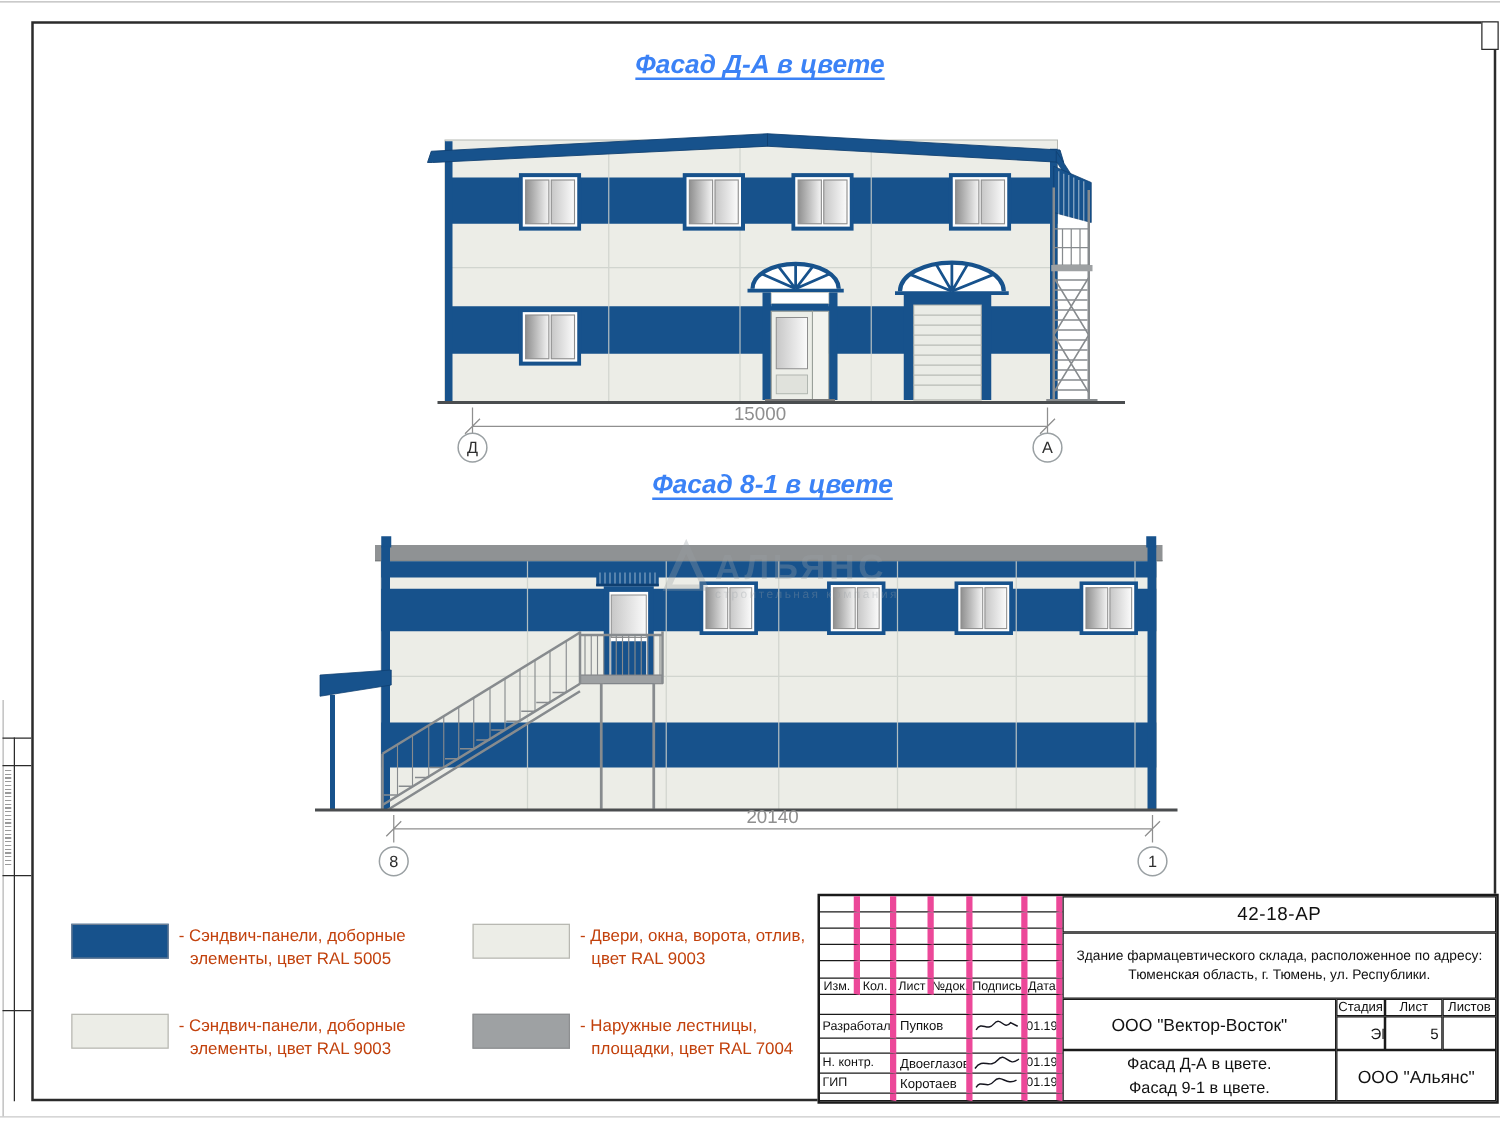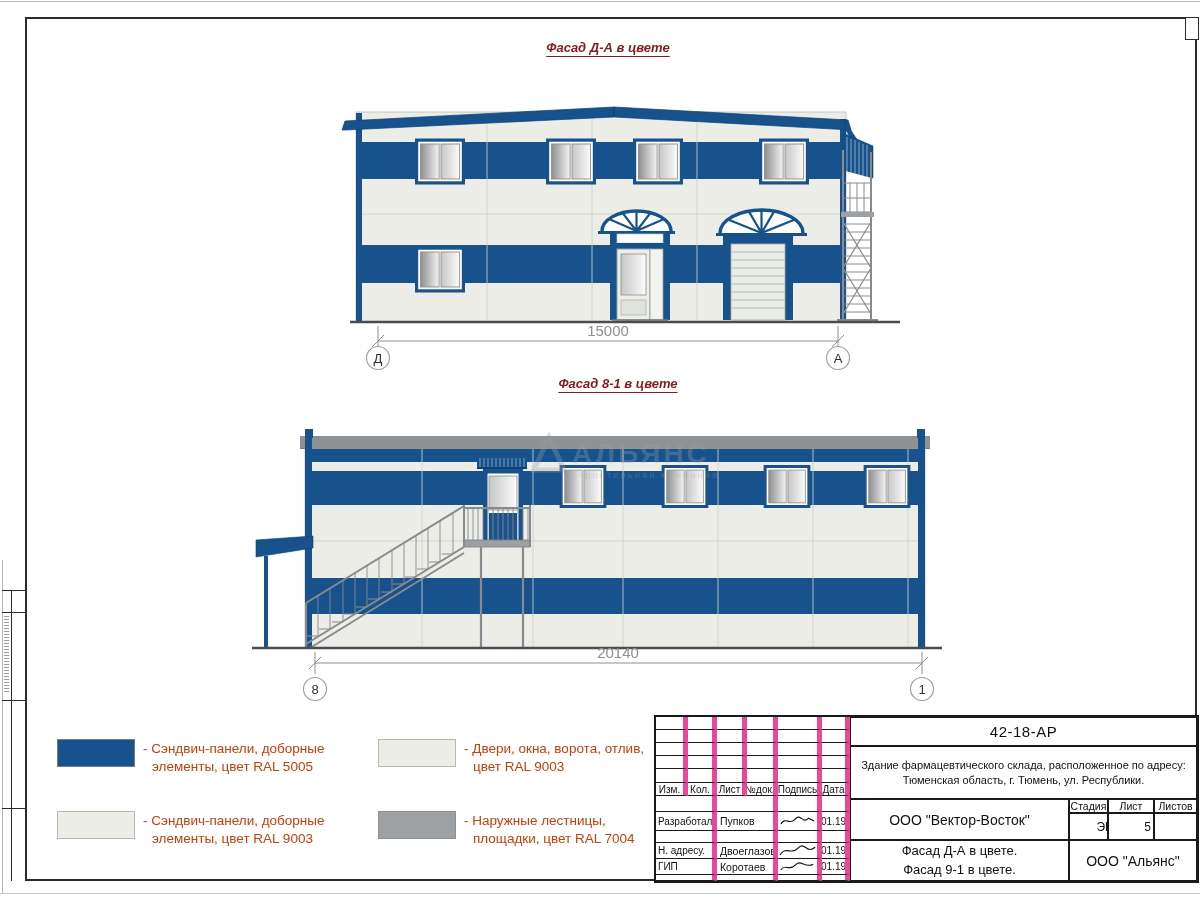--- a/index.html
+++ b/index.html
@@ -10,21 +10,21 @@
   .frame{position:absolute;left:25px;top:17px;width:1172px;height:864px;border:2px solid #2b2b2b;box-sizing:border-box;}
   .notch{position:absolute;left:1185px;top:17px;width:14px;height:23px;border:1.5px solid #2b2b2b;box-sizing:border-box;background:#fff;}
   .edge-top{position:absolute;left:0;top:1px;width:1200px;border-top:1px solid #b9b9b9;}
   .edge-bottom{position:absolute;left:0;top:893px;width:1200px;border-top:1px solid #c9c9c9;}
   .edge-left{position:absolute;left:2px;top:560px;height:333px;border-left:1px solid #b5b5b5;}
   .mline{position:absolute;left:2px;width:23px;border-top:1px solid #2b2b2b;}
   .mvert{position:absolute;left:11px;top:590px;height:291px;border-left:1px solid #2b2b2b;}
   .stamp-strip{position:absolute;left:4px;top:616px;width:5px;height:76px;
     background:repeating-linear-gradient(180deg,#9a9a9a 0 1px,transparent 1px 3px);}
   
-  .ftitle{position:absolute;text-align:center;font-style:italic;font-weight:700;font-size:13px;color:#7f1d1d;
+  .ftitle{position:absolute;text-align:center;font-style:italic;font-weight:700;font-size:21px;color:#3b82f6;
     text-decoration:underline;text-underline-offset:4px;}
   
   .f-blue{fill:var(--c-blue);}
   .f-blue-dark{fill:var(--c-blue-dark);}
   .f-panel{fill:var(--c-panel);}
   .f-parapet{fill:var(--c-parapet);}
   .seam{stroke:var(--c-seam);stroke-width:1;fill:none;opacity:.85;}
   .arcb{stroke:var(--c-blue);fill:#ffffff;stroke-width:3.4;}
   .spoke{stroke:var(--c-blue);stroke-width:2.2;fill:none;}
   .chord{stroke:var(--c-blue);stroke-width:3;fill:none;}
@@ -323,21 +323,21 @@
             <path class="sigpath" d="M2,10 C7,2 11,12 17,5 S25,11 31,4 L37,7"></path>
           </svg>
       </div>
       <div class="c datec">01.19</div>
 
       <i class="c sp2"></i>
         <i class="c sp2"></i>
         <i class="c"></i>
         <i class="c"></i>
 
-      <div class="c sp2 role">Н. адресу.</div>
+      <div class="c sp2 role">Н. контр.</div>
       <div class="c sp2 name">Двоеглазов</div>
       <div class="c sigc">
         <svg width="38" height="14" viewBox="0 0 40 14">
             <path class="sigpath" d="M1,11 C8,1 13,12 20,4 S29,11 38,3"></path>
           </svg>
       </div>
       <div class="c datec">01.19</div>
 
       <div class="c sp2 role">ГИП</div>
       <div class="c sp2 name">Коротаев</div>

